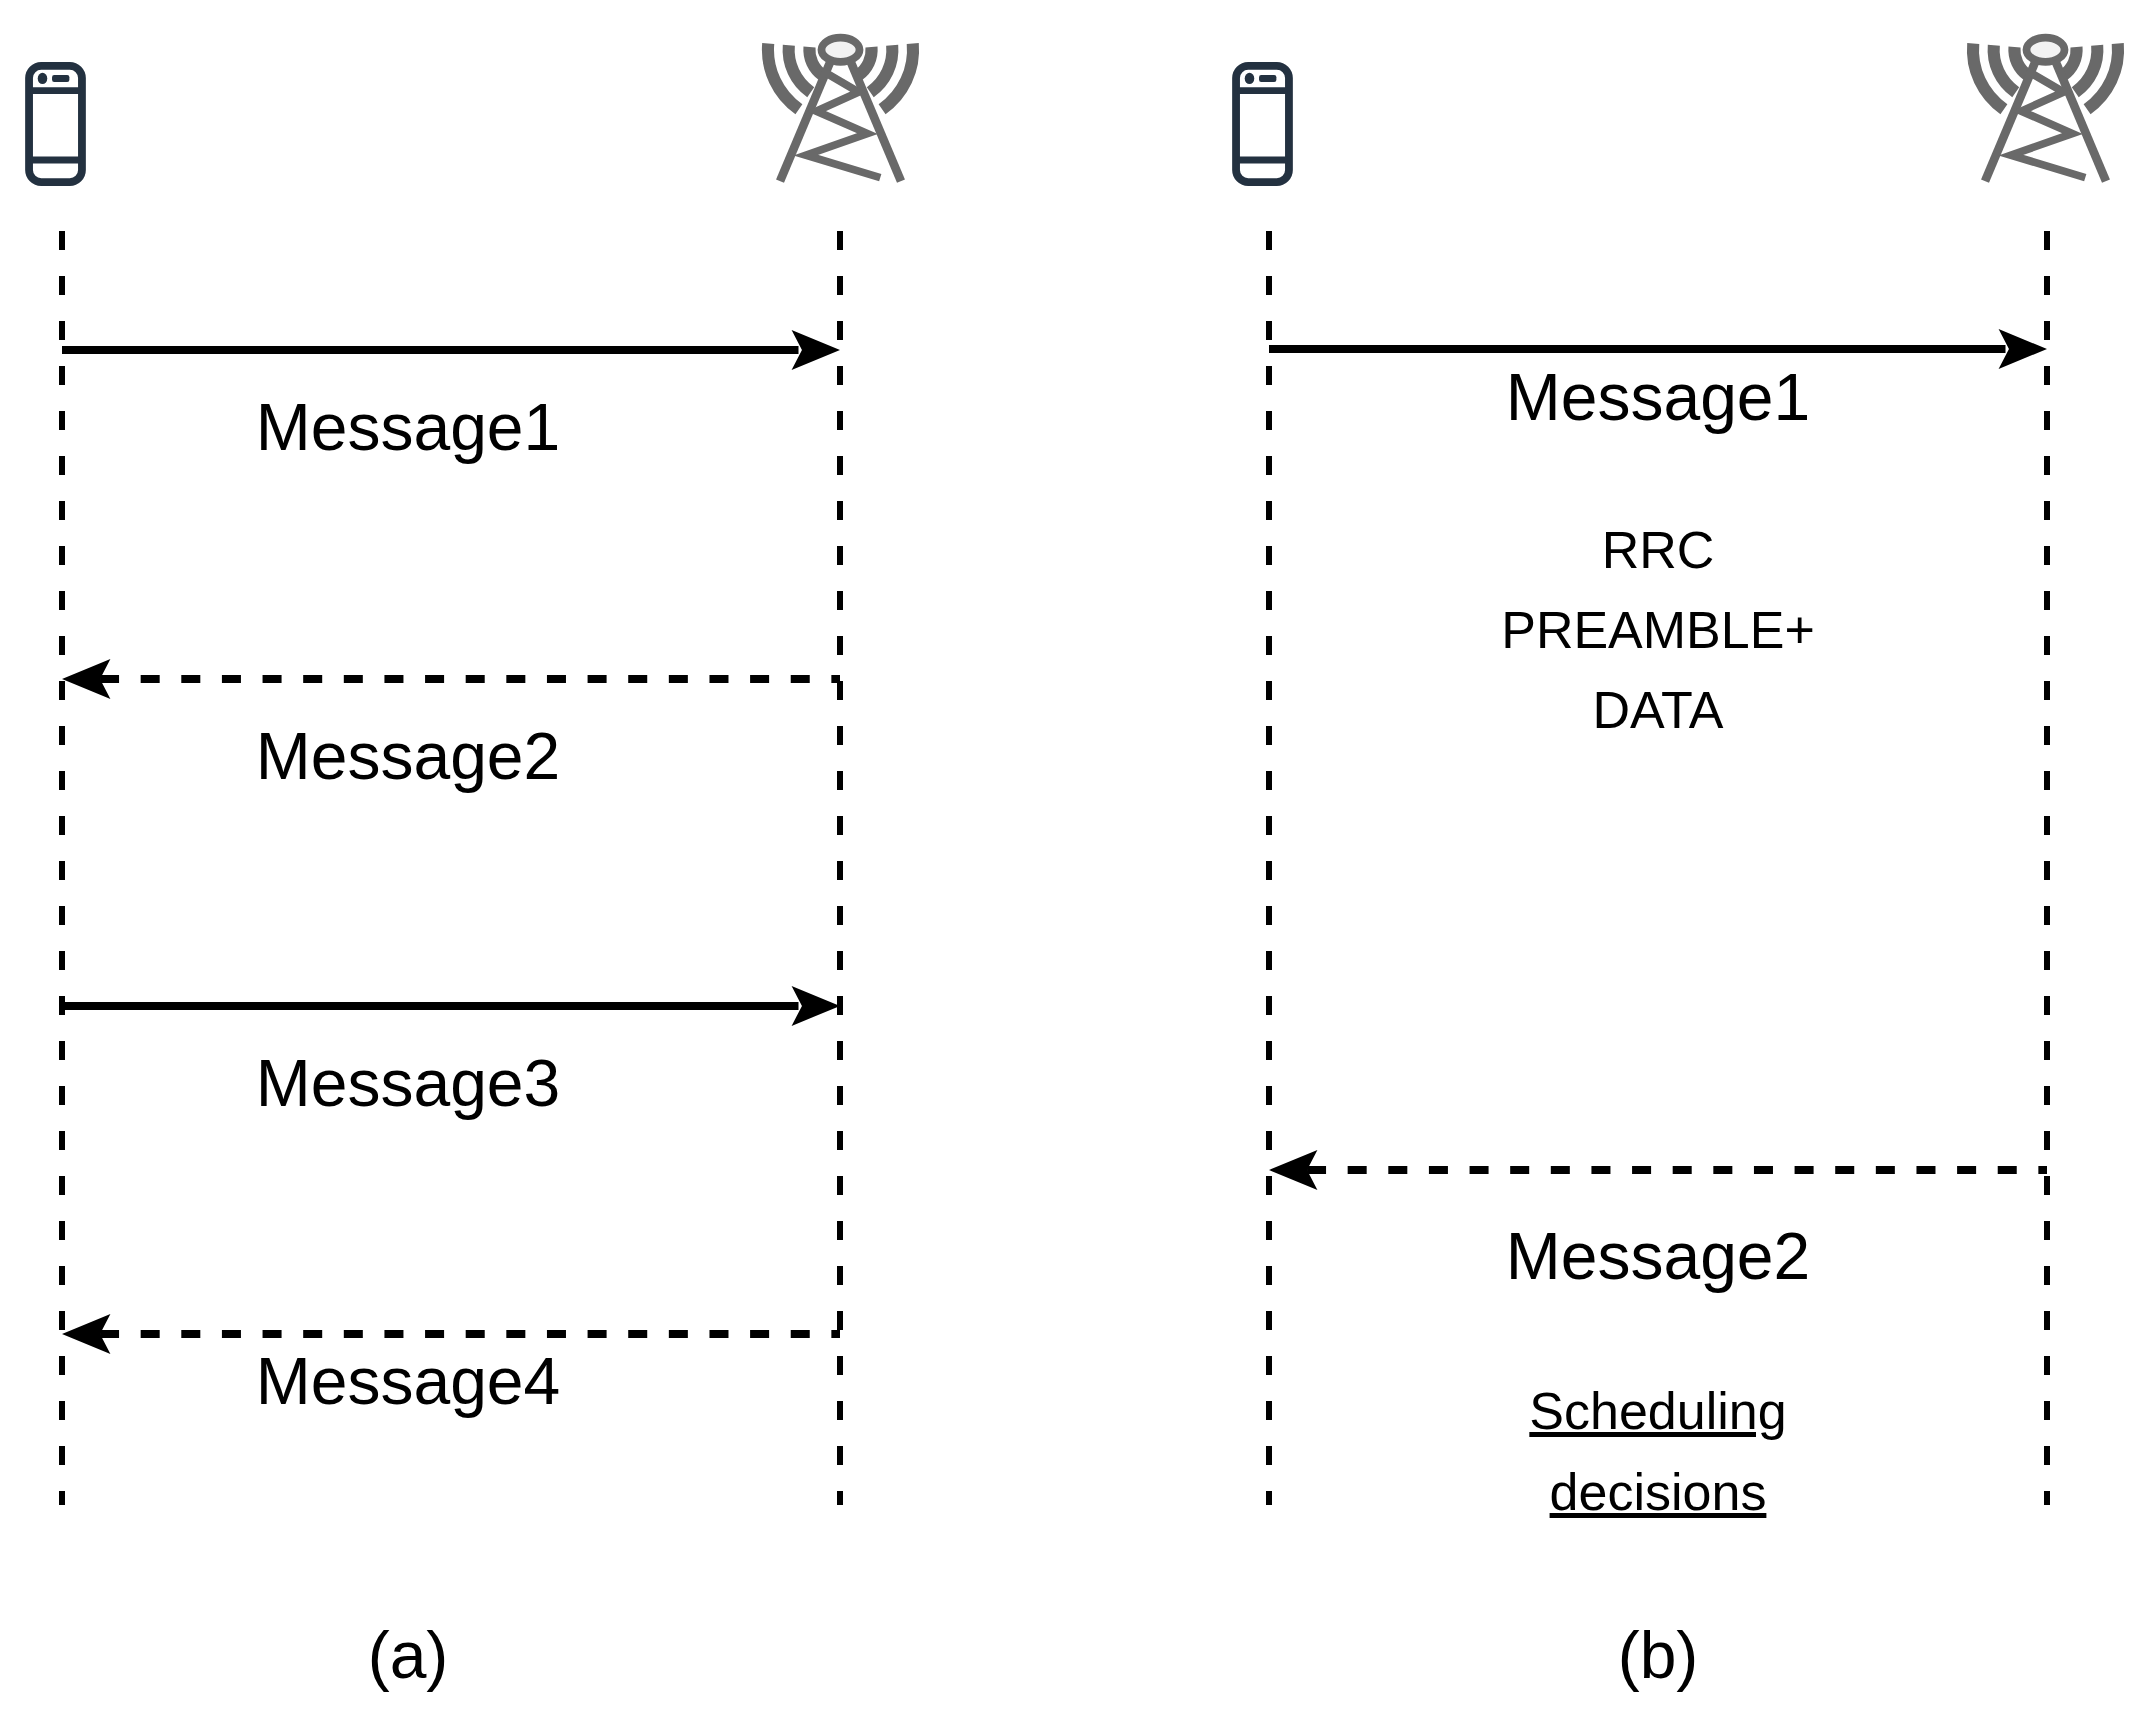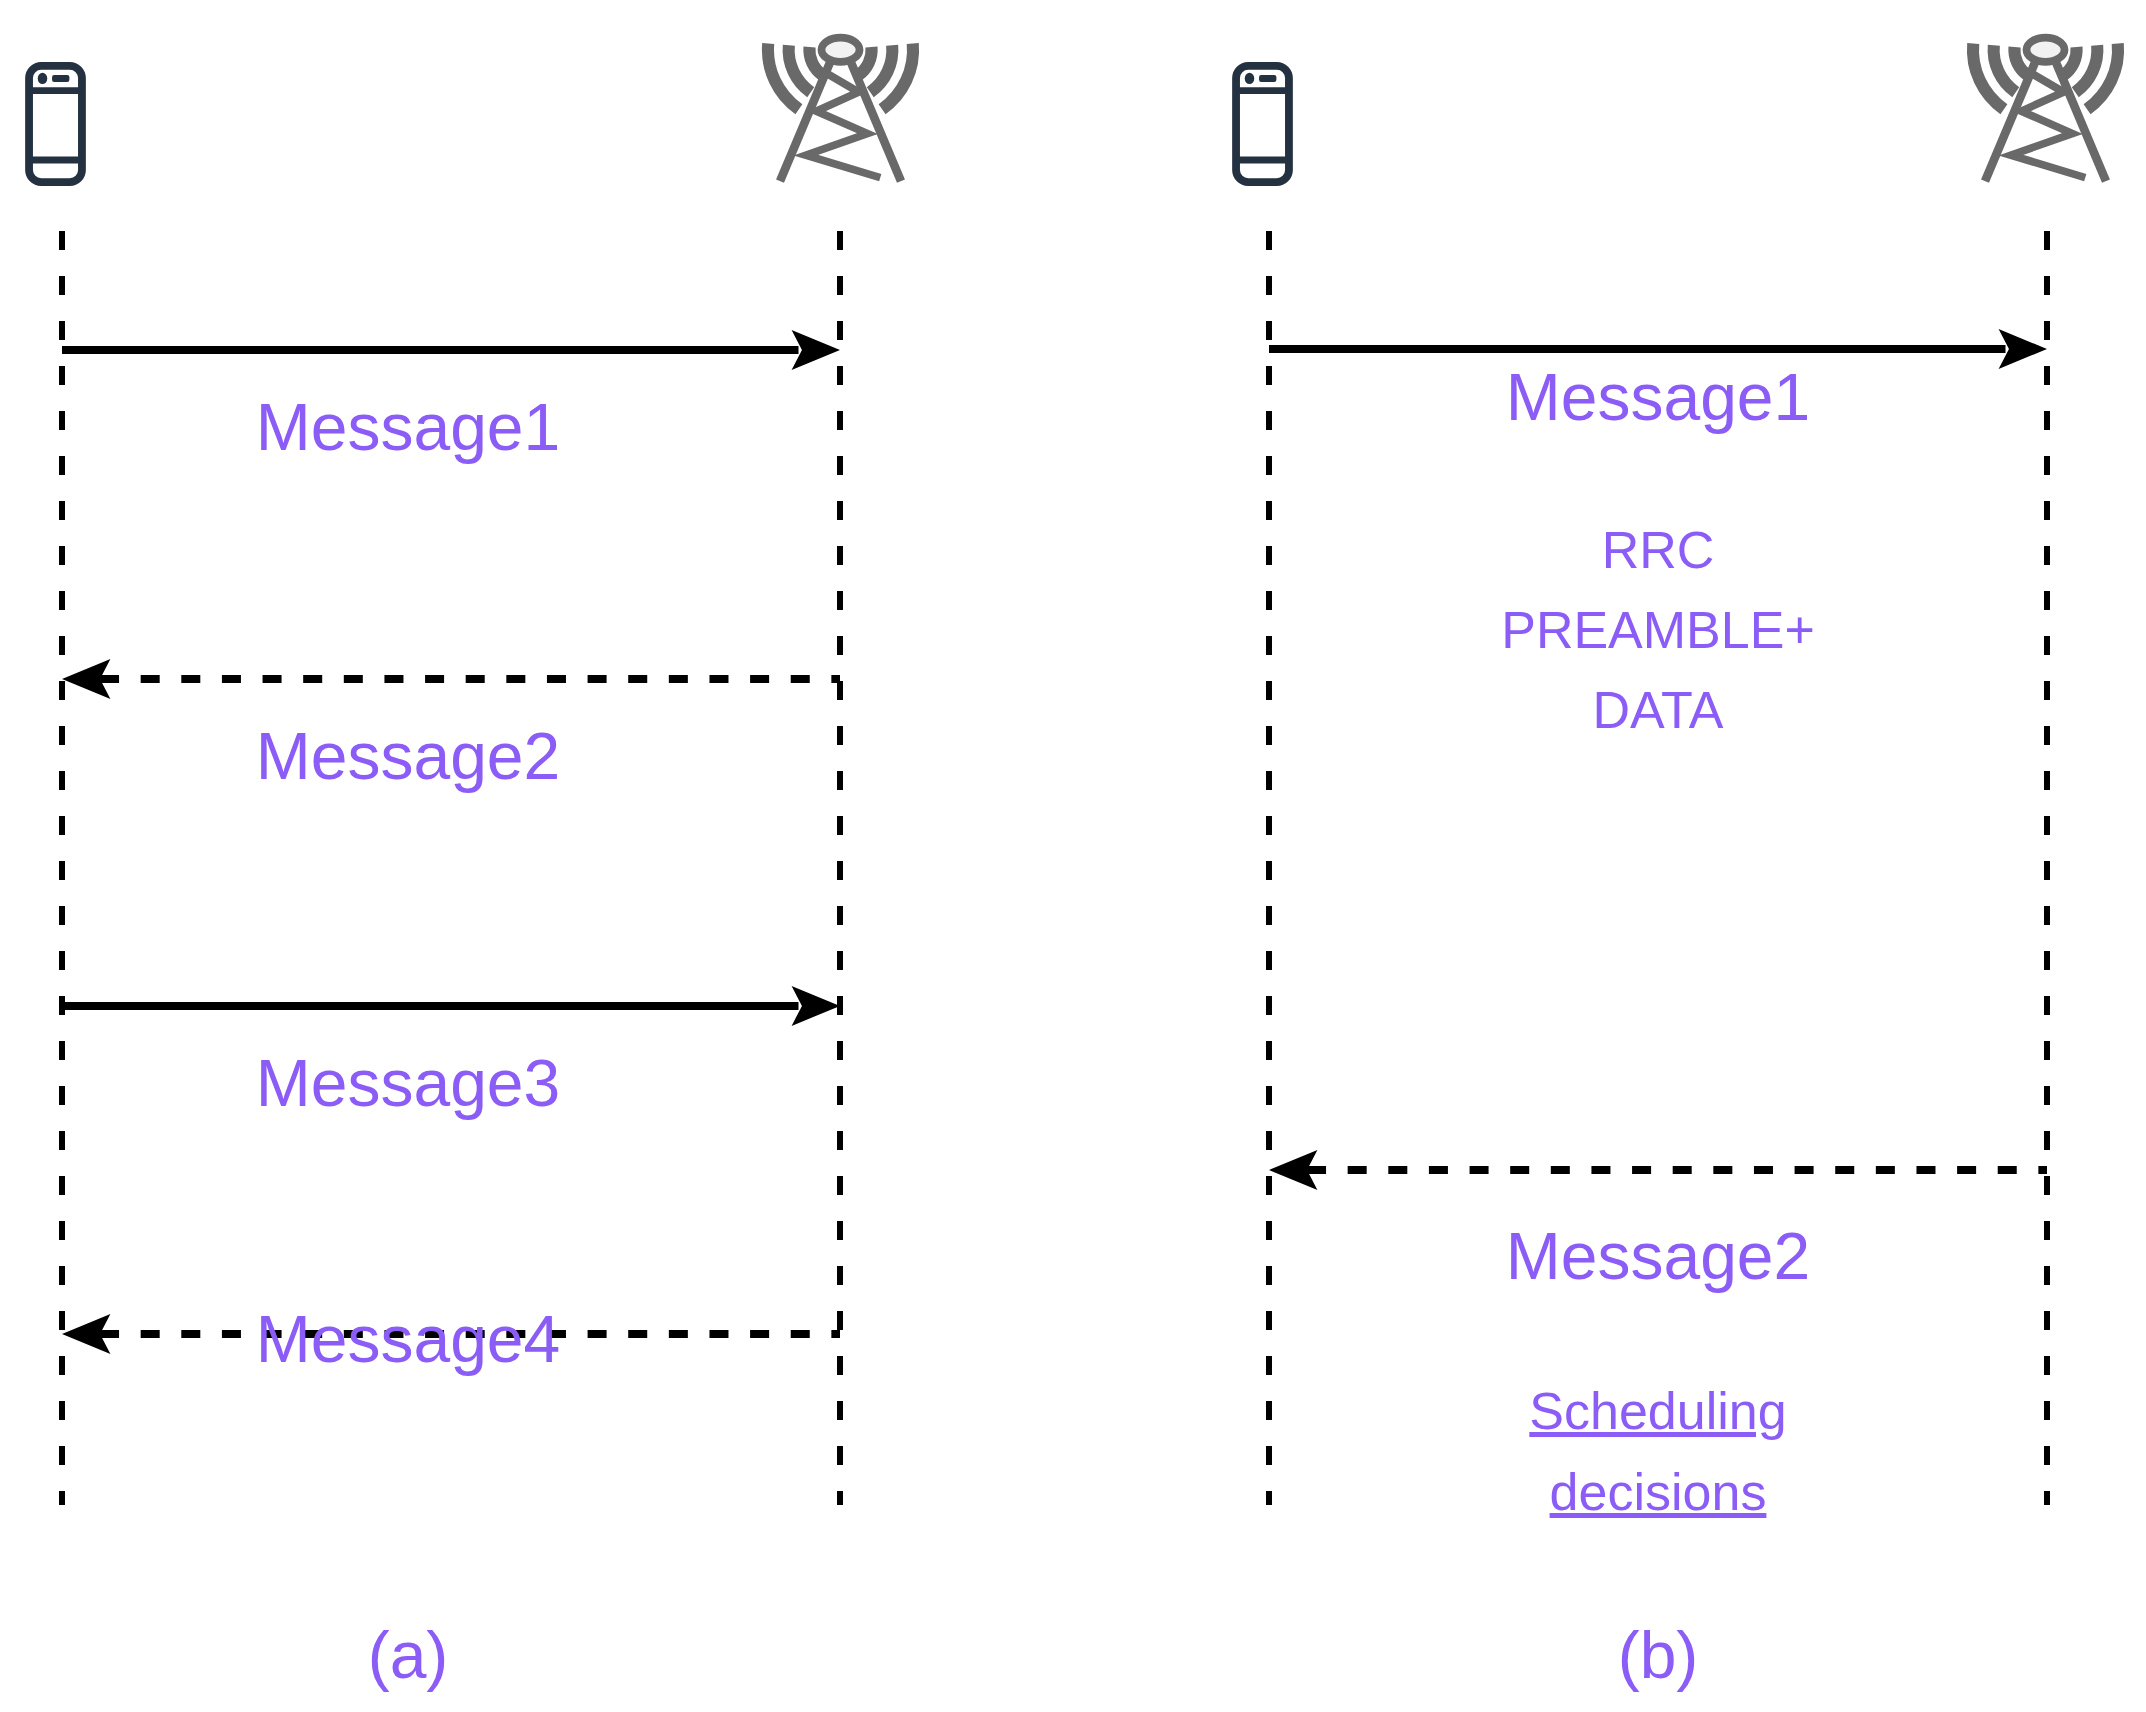--- a/index.html
+++ b/index.html
@@ -1,18 +1,18 @@
 <!DOCTYPE html>
 <html style="font-size:14px"><head>
 <meta charset="utf-8">
 <style>
   html,body{margin:0;padding:0;background:#ffffff;}
   .canvas{
     position:relative;width:2146px;height:1713px;background:#ffffff;
-    font-family:"Liberation Sans",sans-serif;color:#8b5cf6;overflow:hidden;
+    font-family:"Liberation Sans",sans-serif;color:#000000;overflow:hidden;
   }
   svg{display:block;overflow:visible;}
   
   .lifeline{
     position:absolute;top:231px;height:1274px;width:6px;
     background:repeating-linear-gradient(180deg,#000 0 19px,transparent 19px 45px);
   }
   .ll-a-left{left:59px;}  .ll-a-right{left:837px;}
   .ll-b-left{left:1266px;}.ll-b-right{left:2044px;}
   
@@ -22,21 +22,21 @@
   .tower-a{left:754px;} .tower-b{left:1959px;}
   
   .msg-arrow{position:absolute;width:778px;height:52px;}
   .ar-a{left:62px;} .ar-b{left:1269px;}
   .ar-a1{top:324px;} .ar-a2{top:653px;} .ar-a3{top:980px;} .ar-a4{top:1308px;}
   .ar-b1{top:323px;} .ar-b2{top:1144px;}
   
   .msg-label{position:absolute;font-size:66px;line-height:1;text-align:center;white-space:nowrap;}
   .lbl-a{left:62px;width:692px;}
   .lbl-b{left:1269px;width:778px;}
-  .lbl-a1{top:394px;} .lbl-a2{top:723px;} .lbl-a3{top:1050px;text-align:center;} .lbl-a4{top:1306px;}
+  .lbl-a1{top:394px;} .lbl-a2{top:723px;} .lbl-a3{top:1050px;text-align:center;} .lbl-a4{top:1348px;}
   .lbl-b1{top:364px;} .lbl-b2{top:1223px;}
   .annotation{position:absolute;left:1269px;width:778px;font-size:52px;
     text-align:center;white-space:pre-line;}
   .ann-b1{top:510px;line-height:80px;}
   .ann-b2{top:1371px;line-height:81px;text-decoration:underline;}
   .caption{position:absolute;top:1622px;font-size:66px;line-height:1;text-align:center;}
   .cap-a{left:62px;width:692px;}
   .cap-b{left:1269px;width:778px;}
 </style>
 </head>

